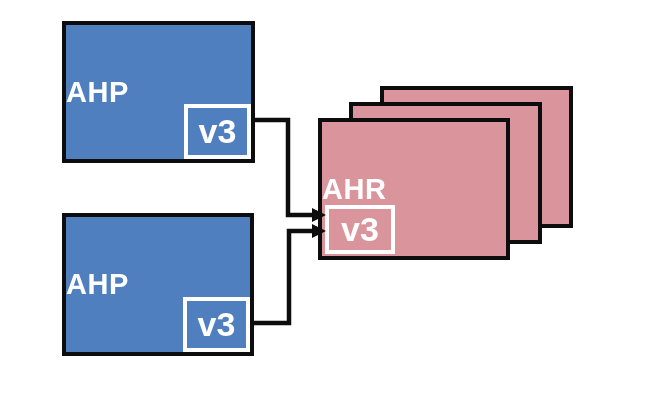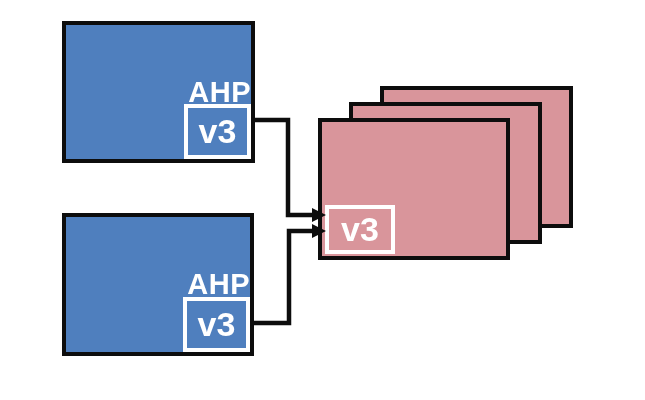--- a/index.html
+++ b/index.html
@@ -14,21 +14,21 @@
     height: 400px;
     background: var(--bg, #ffffff);
     overflow: hidden;
   }
   .node {
     position: absolute;
     box-sizing: border-box;
     border: 4px solid var(--border, #0d0d0d);
     display: flex;
     align-items: center;
-    justify-content: flex-end;
+    justify-content: flex-start;
   }
   .node-label {
     color: var(--label, #ffffff);
     font-size: 29px;
     font-weight: bold;
     letter-spacing: 0.5px;
     user-select: none;
   }
   .producer {
     background: var(--blue, #4f7fbe);
@@ -99,20 +99,21 @@
   <div class="node producer" id="ahp-bottom">
     <span class="node-label">AHP</span>
     <div class="port">
       <span>v3</span>
     </div>
   </div>
 
   <div class="node consumer" id="ahr-back"></div>
   <div class="node consumer" id="ahr-middle"></div>
   <div class="node consumer" id="ahr-front">
+    <span class="node-label">AHR</span>
     <div class="port">
       <span>v3</span>
     </div>
   </div>
 
   <svg class="connectors" viewBox="0 0 645 400" aria-hidden="true">
     <path d="M 251 120 H 288 V 215 H 313"></path>
     <polygon points="326,215 312,208 312,222"></polygon>
     <path d="M 250 323 H 289 V 231 H 313"></path>
     <polygon points="326,231 312,224 312,238"></polygon>

